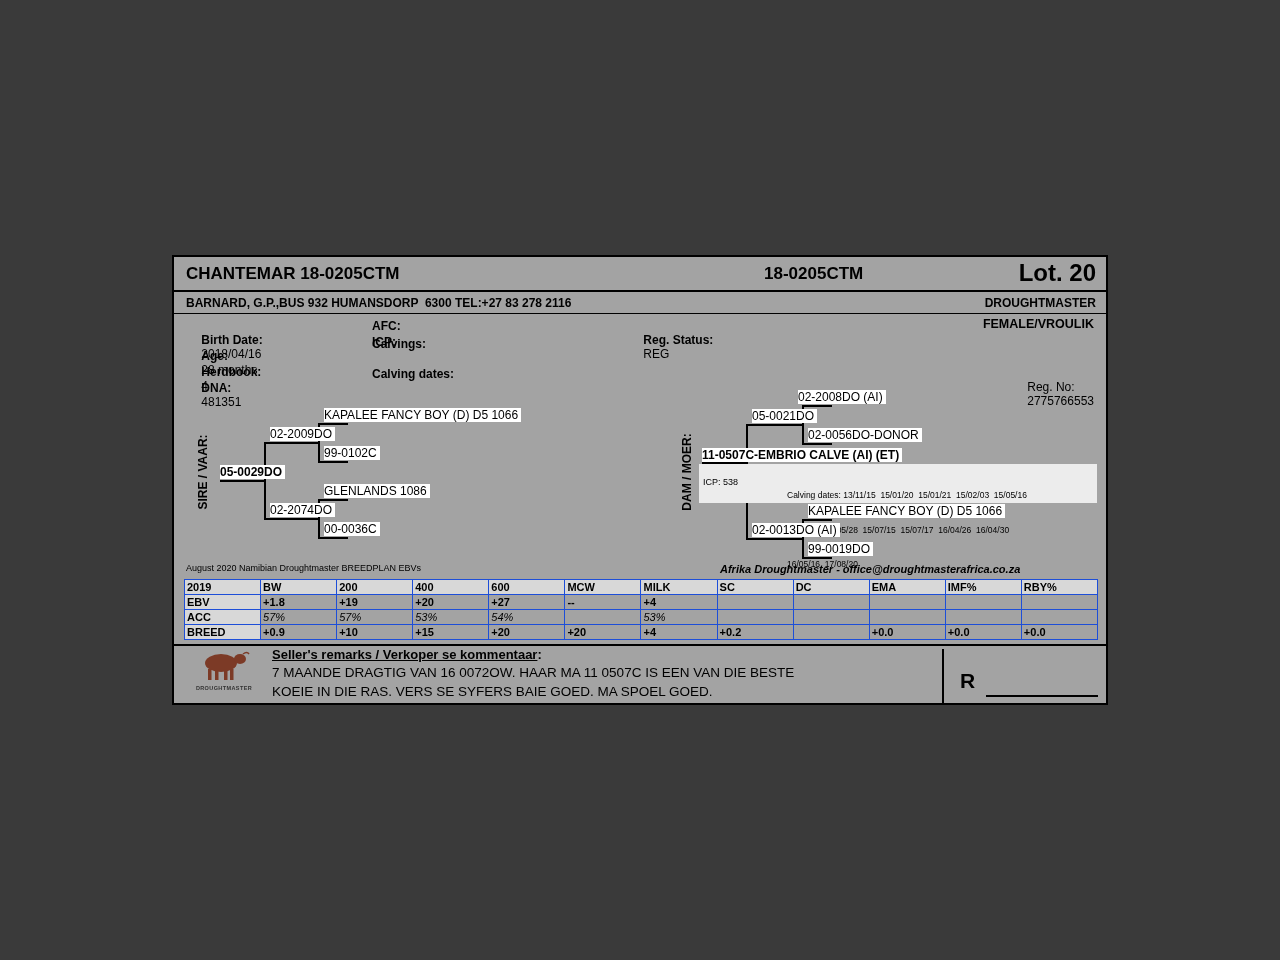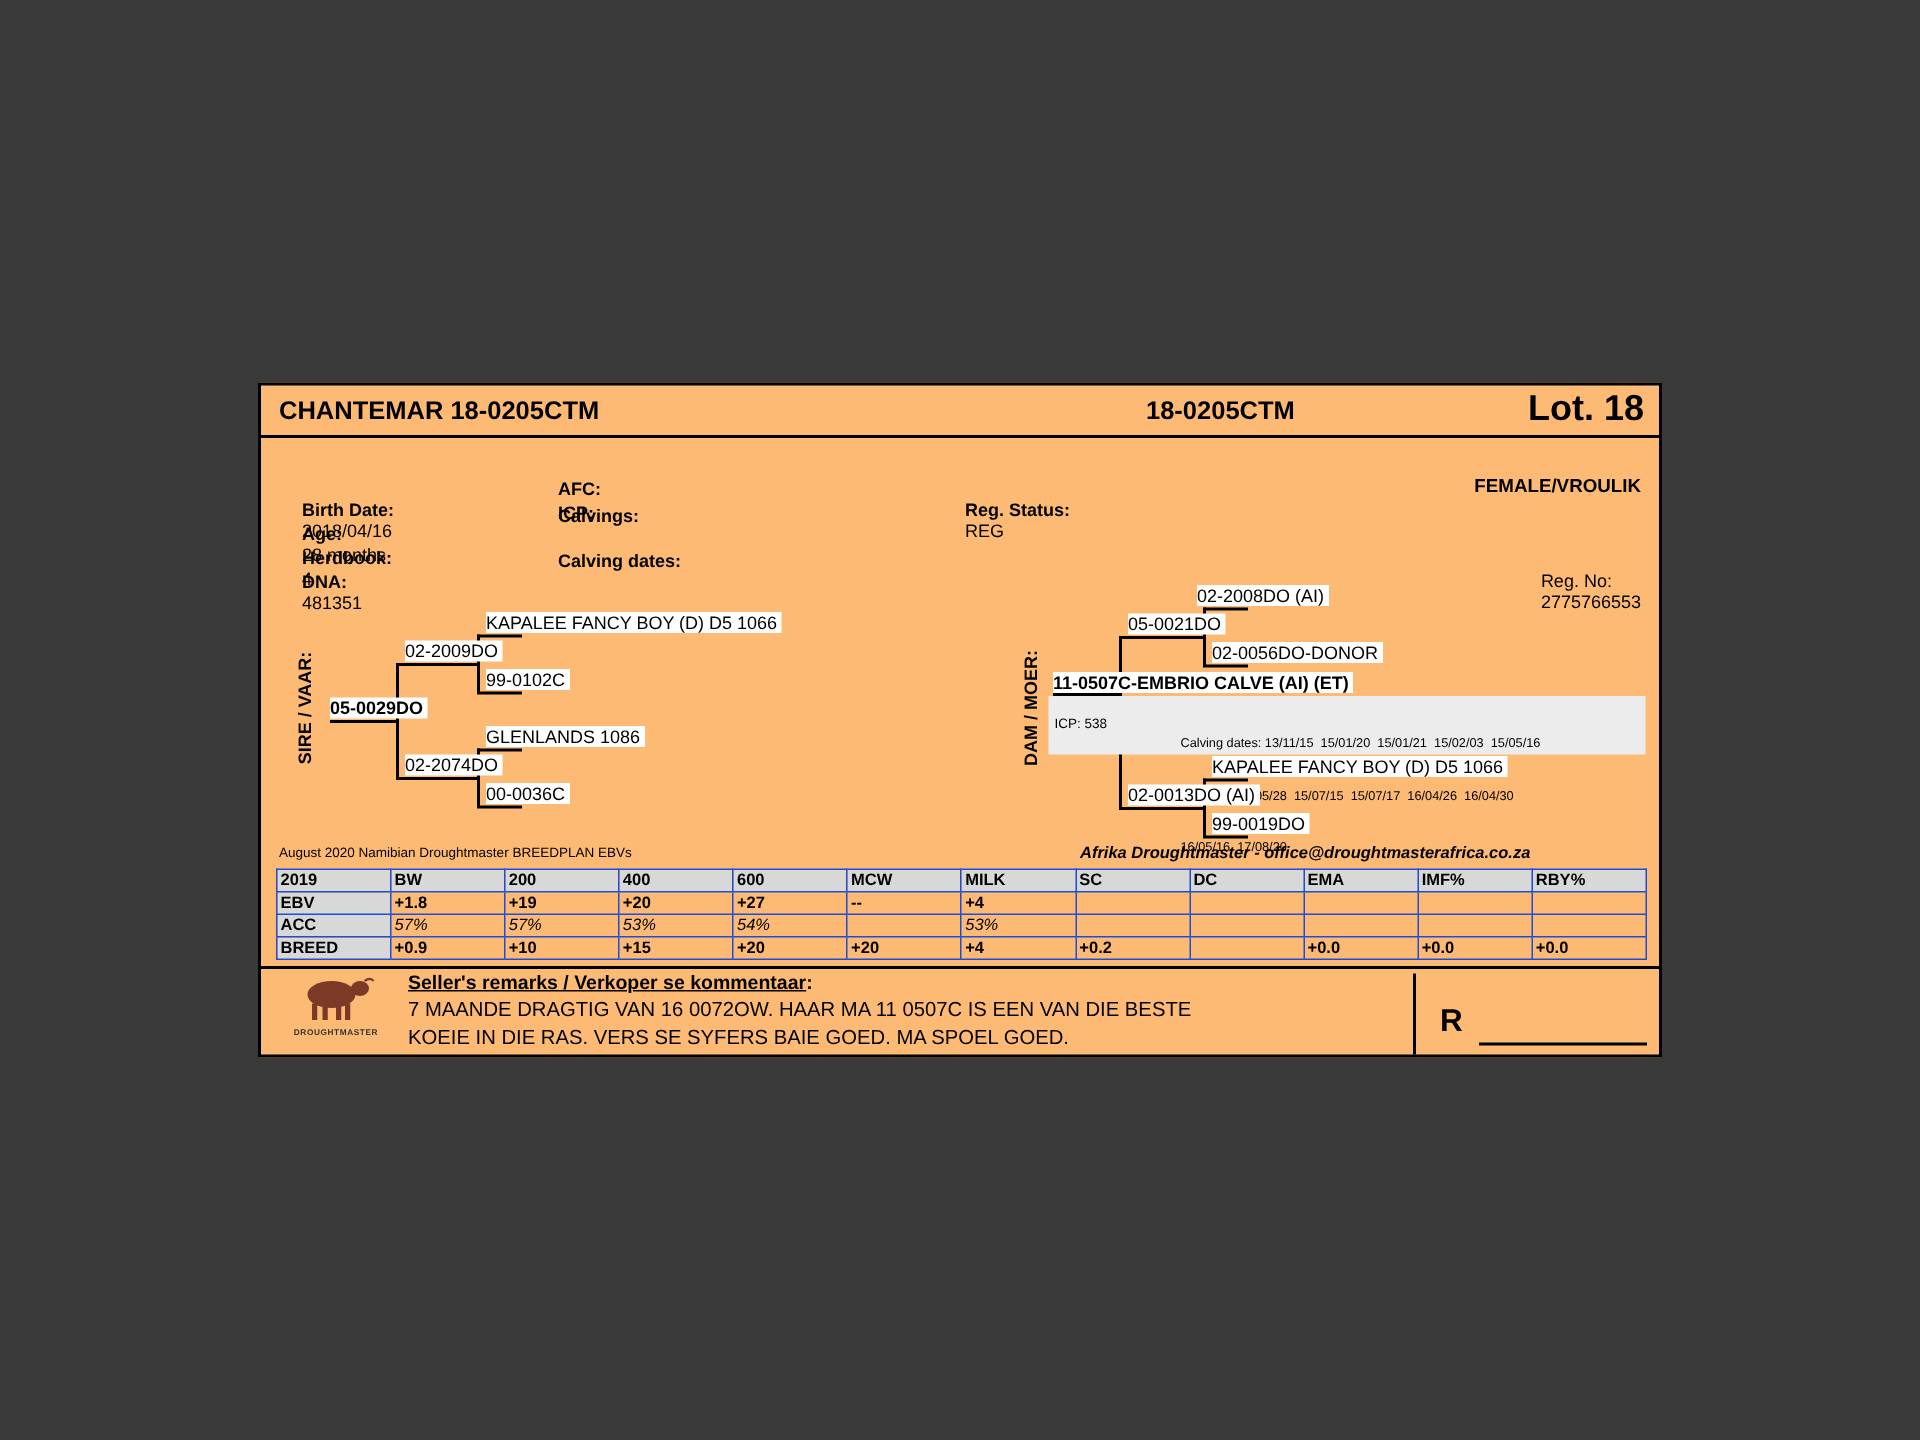--- a/index.html
+++ b/index.html
@@ -1,19 +1,19 @@
 <!DOCTYPE html>
 <html><head>
 <meta charset="utf-8">
 <style>
   *{box-sizing:border-box;margin:0;padding:0}
   html,body{width:1280px;height:960px;background:#3a3a3a;overflow:hidden;
             font-family:"Liberation Sans",sans-serif;color:#000}
   .card{position:absolute;left:172px;top:255px;width:936px;height:450px;
-        background:#fdba74;border:2px solid #000}
+        background:#a3a3a3;border:2px solid #000}
   .abs{position:absolute}
   .b{font-weight:bold}
   .fs12{font-size:12px;white-space:pre}
   
   .hdr{position:absolute;left:0;top:0;width:100%;height:35px;border-bottom:2px solid #000}
   .title{position:absolute;left:12px;top:7px;font-size:17px;font-weight:bold;white-space:pre}
   .tag{position:absolute;left:590px;top:7px;font-size:17px;font-weight:bold}
   .lot{position:absolute;right:10px;top:2px;font-size:24px;font-weight:bold}
   .breeder{position:absolute;left:0;top:35px;width:100%;height:22px;border-bottom:1.5px solid #000}
   .breeder span{position:absolute;top:4px;font-size:12px;font-weight:bold;white-space:pre}
@@ -48,23 +48,27 @@
   .price-line{position:absolute;left:812px;top:438px;width:112px;height:1.5px;background:#000}
 </style>
 </head>
 <body>
 
 <div class="card">
 
   <div class="hdr">
     <span class="title">CHANTEMAR 18-0205CTM</span>
     <span class="tag">18-0205CTM</span>
-    <span class="lot">Lot. 18</span>
-  </div>
-
+    <span class="lot">Lot. 20</span>
+  </div>
+
+  <div class="breeder">
+    <span style="left:12px">BARNARD, G.P.,BUS 932 HUMANSDORP  6300 TEL:+27 83 278 2116</span>
+    <span style="right:10px">DROUGHTMASTER</span>
+  </div>
 
   <div class="abs fs12" style="left:14px;top:62px">
     <span class="b">Birth Date:</span>
     <span>2018/04/16</span>
   </div>
   <div class="abs fs12" style="left:14px;top:78px">
     <span class="b">Age:</span>
     <span>28 months</span>
   </div>
   <div class="abs fs12" style="left:14px;top:94px">

